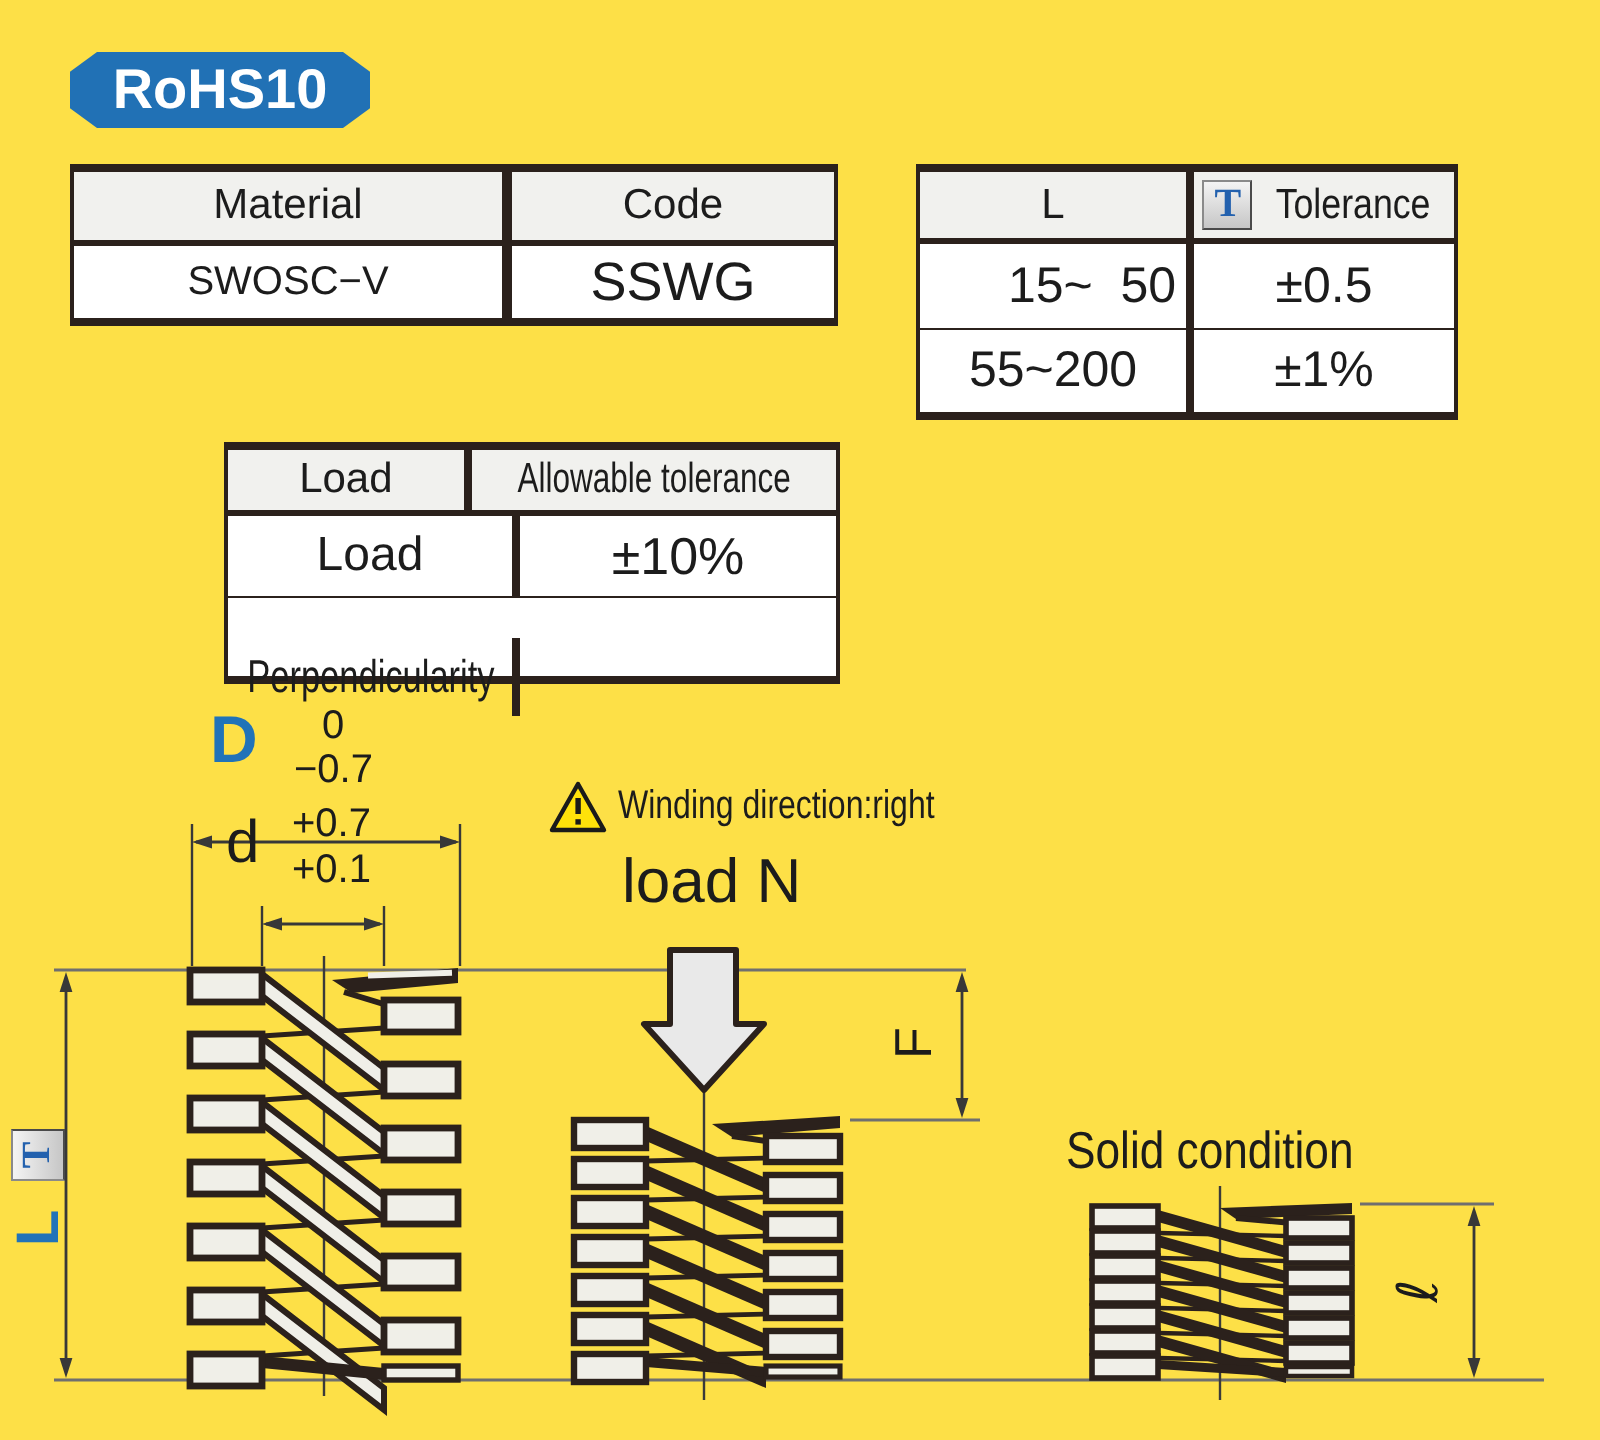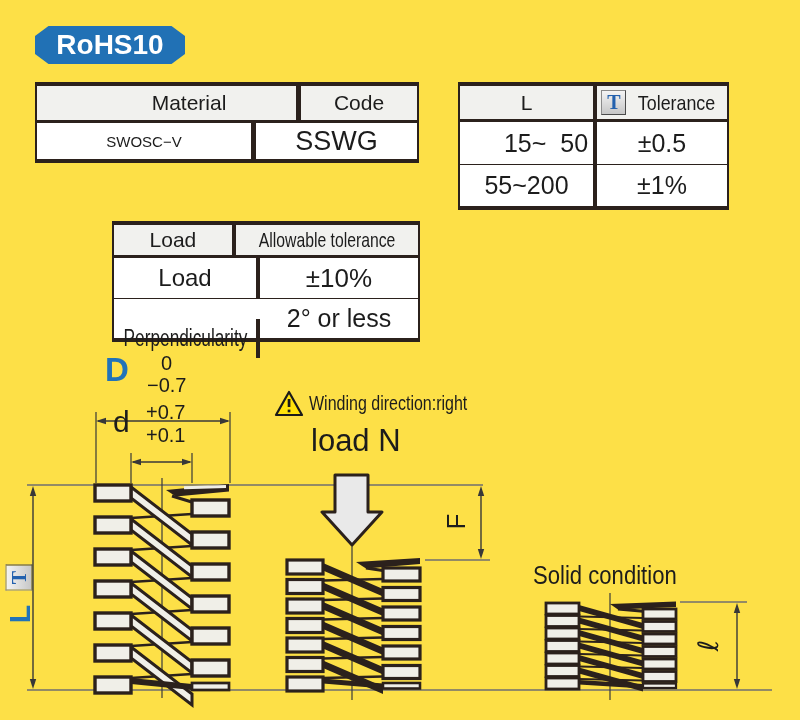--- a/index.html
+++ b/index.html
@@ -43,25 +43,25 @@
 <body>
 
 <div id="screen">
 
   <div class="rohs">
     <span>RoHS10</span>
   </div>
 
   <div class="spec-table" style="left:35px;top:82px;width:384px;">
     <div class="t-row t-head head-sep" style="height:34px;">
-      <div class="t-cell divider-thick fs-h" style="width:219px;margin-left:45px;">Material</div>
+      <div class="t-cell divider-thick fs-h" style="width:219px;">Material</div>
       <div class="t-cell fs-h" style="flex:1;">Code</div>
     </div>
     <div class="t-row" style="height:36px;">
-      <div class="t-cell divider-thick" style="width:219px;font-size:15px;">SWOSC−V</div>
+      <div class="t-cell divider-thick" style="width:219px;font-size:20px;">SWOSC−V</div>
       <div class="t-cell" style="flex:1;font-size:27px;">SSWG</div>
     </div>
   </div>
 
   <div class="spec-table" style="left:458px;top:82px;width:271px;">
     <div class="t-row t-head head-sep" style="height:33px;">
       <div class="t-cell divider-med fs-h" style="width:137px;">L</div>
       <div class="t-cell" style="flex:1;gap:5px;">
         <span class="t-chip">T</span>
         <span class="fs-h cond85">Tolerance</span>
@@ -85,21 +85,20 @@
       </div>
     </div>
     <div class="t-row row-sep" style="height:40px;">
       <div class="t-cell divider-med" style="width:146px;font-size:24px;">Load</div>
       <div class="t-cell" style="flex:1;font-size:26px;">±10%</div>
     </div>
     <div class="t-row" style="height:39px;">
       <div class="t-cell divider-med" style="width:146px;margin-top:40px;">
         <span style="font-size:23px;" class="cond75">Perpendicularity</span>
       </div>
-      <div class="t-cell" style="flex:1;font-size:25px;">2° or less</div>
     </div>
   </div>
 
   <svg id="diagram-svg" width="800" height="370" viewBox="0 0 800 370">
 
     <g stroke="#6f6f6f" stroke-width="1.6">
       <line x1="27" y1="135" x2="483" y2="135"></line>
       <line x1="27" y1="340" x2="772" y2="340"></line>
       <line x1="425" y1="210" x2="490" y2="210"></line>
       <line x1="680" y1="252" x2="747" y2="252"></line>

